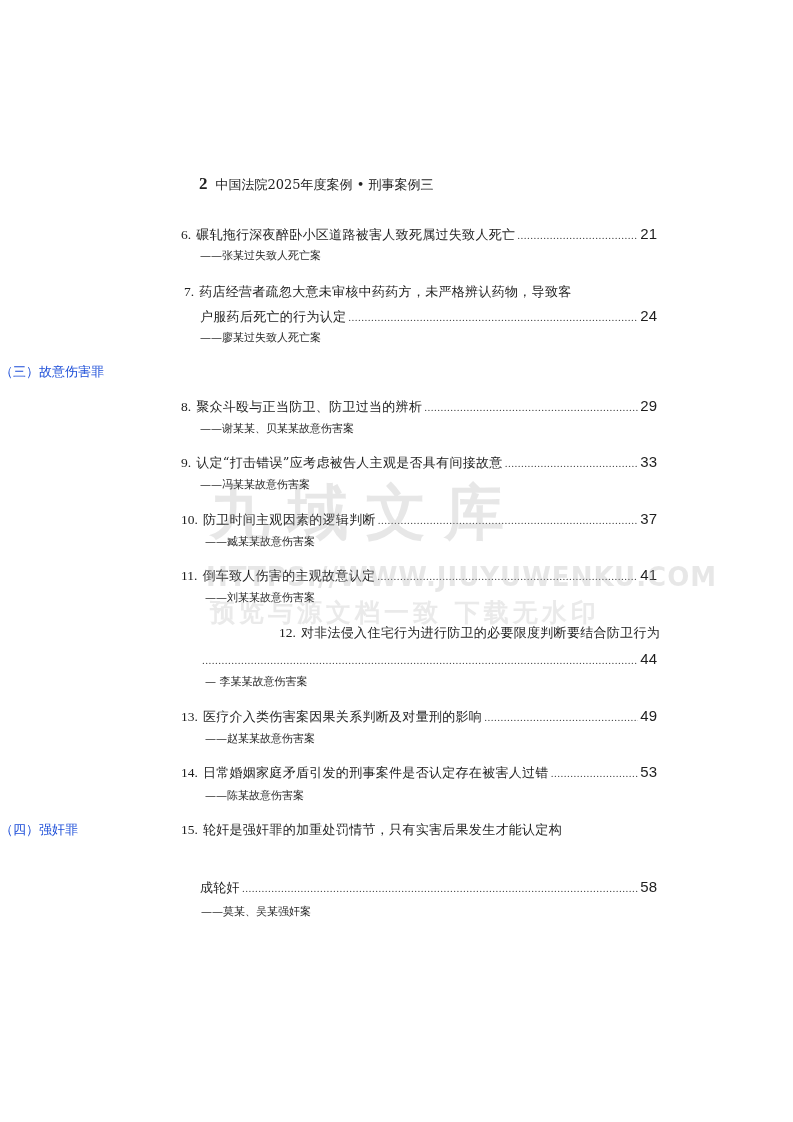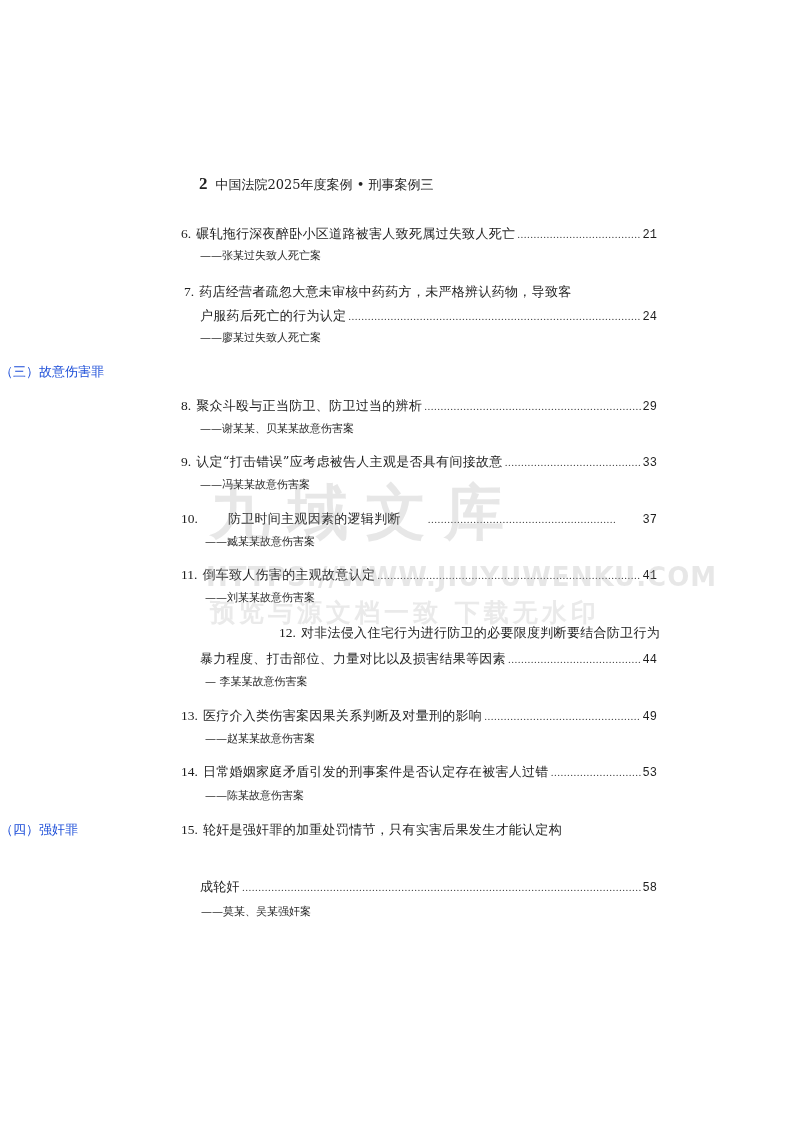--- a/index.html
+++ b/index.html
@@ -62,22 +62,22 @@
     font-family: "Liberation Serif", serif;
     font-size: 11px;
     letter-spacing: 0.5px;
     margin: 0 2px;
   }
   .toc-line .leader::before {
     content: "................................................................................................................................................................................................................................";
   }
   .toc-line .page-no {
     flex: 0 0 auto;
-    font-family: Liberation Mono, monospace;
-    font-size: 12px;
+    font-family: Liberation Sans, sans-serif;
+    font-size: 15px;
   }
   .sub {
     position: absolute;
     left: 200px;
     font-size: 11px;
     line-height: 18px;
     color: #2a2a2a;
     white-space: nowrap;
   }
   .section {
@@ -158,42 +158,41 @@
   <div class="sub" style="top:420px;">——谢某某、贝某某故意伤害案</div>
 
   <div class="toc-line" style="top:452px;">
     <span class="num">9.</span>
     <span class="title">认定“打击错误”应考虑被告人主观是否具有间接故意</span>
     <span class="leader"></span>
     <span class="page-no">33</span>
   </div>
   <div class="sub" style="top:476px;">——冯某某故意伤害案</div>
 
-  <div class="toc-line" style="top:509px;gap:25px;">
+  <div class="toc-line" style="top:509px;">
     <span class="num">10.</span>
     <span class="title">防卫时间主观因素的逻辑判断</span>
     <span class="leader"></span>
     <span class="page-no">37</span>
   </div>
   <div class="sub" style="top:533px; left:205px;">——臧某某故意伤害案</div>
 
   <div class="toc-line" style="top:565px;">
     <span class="num">11.</span>
     <span class="title">倒车致人伤害的主观故意认定</span>
     <span class="leader"></span>
     <span class="page-no">41</span>
   </div>
   <div class="sub" style="top:589px; left:205px;">——刘某某故意伤害案</div>
 
   <div class="toc-line" style="top:623px; left:184px;justify-content:flex-end;">
     <span class="num">12.</span>
     <span class="title">对非法侵入住宅行为进行防卫的必要限度判断要结合防卫行为</span>
   </div>
   <div class="toc-line cont" style="top:649px;">
-    <span class="title">暴力程度、打击部位、力量对比以及损害结果等因素</span>
     <span class="leader"></span>
     <span class="page-no">44</span>
   </div>
   <div class="sub" style="top:673px; left:205px;">— 李某某故意伤害案</div>
 
   <div class="toc-line" style="top:706px;">
     <span class="num">13.</span>
     <span class="title">医疗介入类伤害案因果关系判断及对量刑的影响</span>
     <span class="leader"></span>
     <span class="page-no">49</span>

